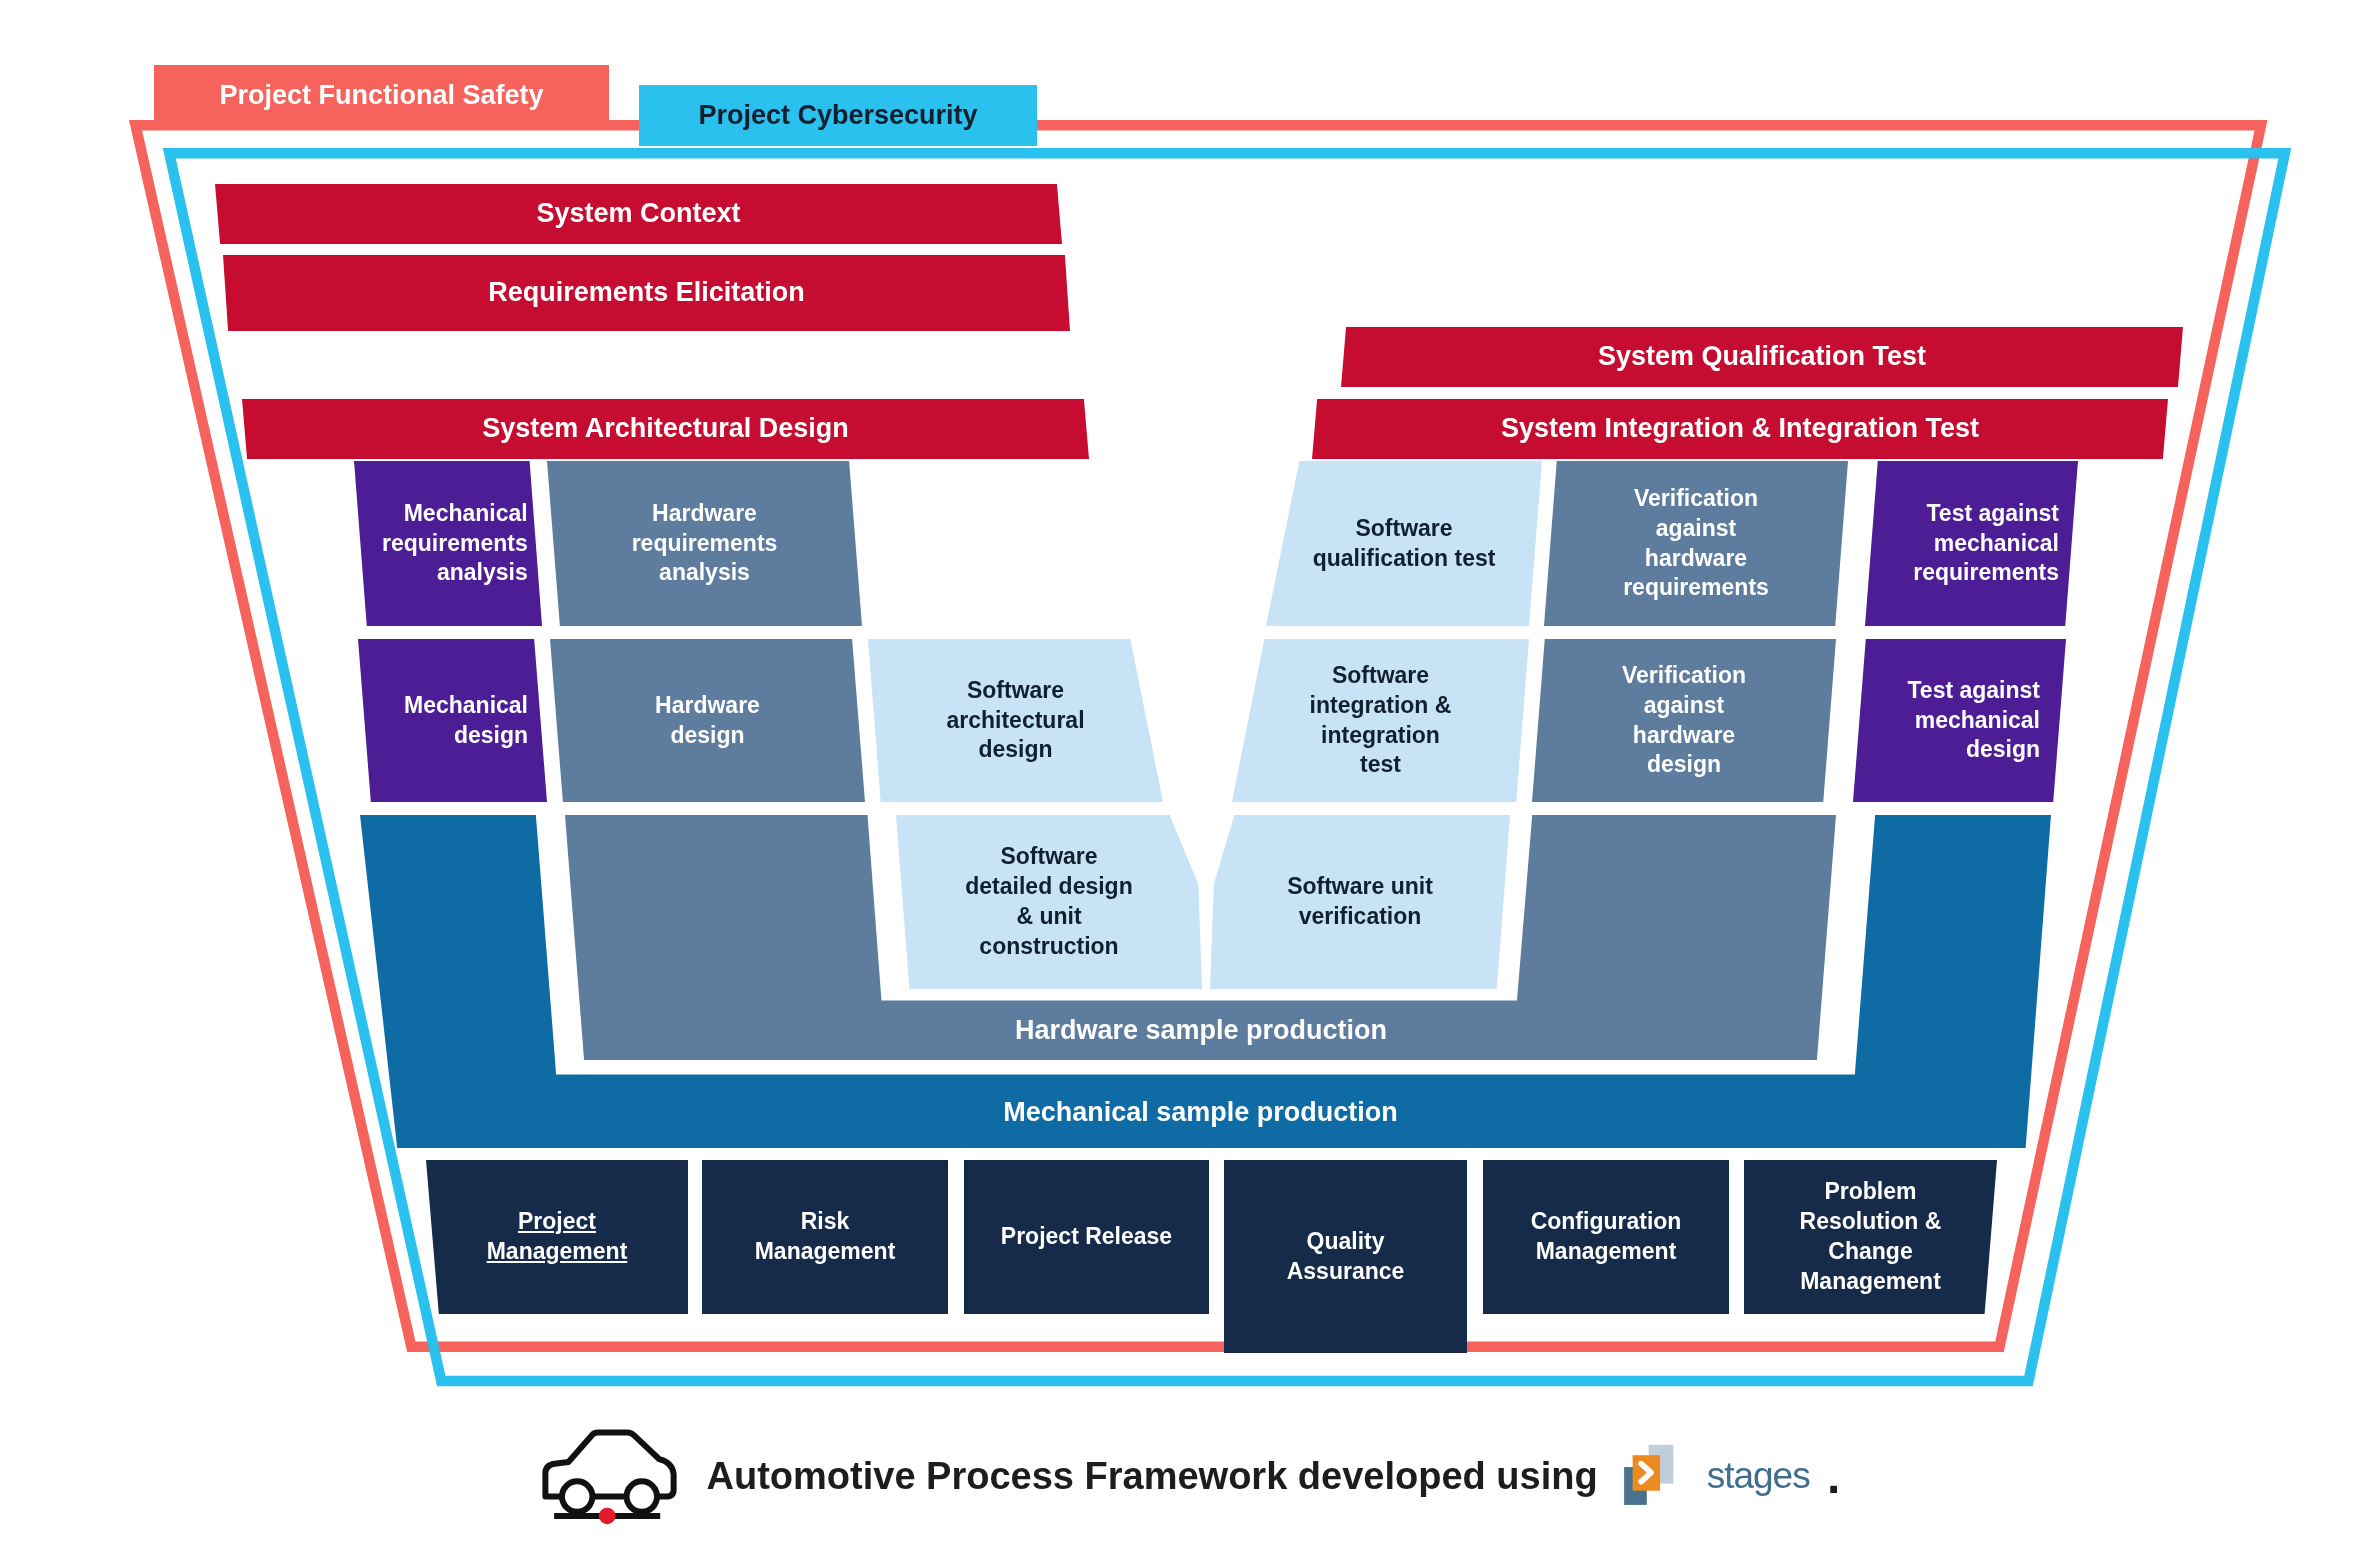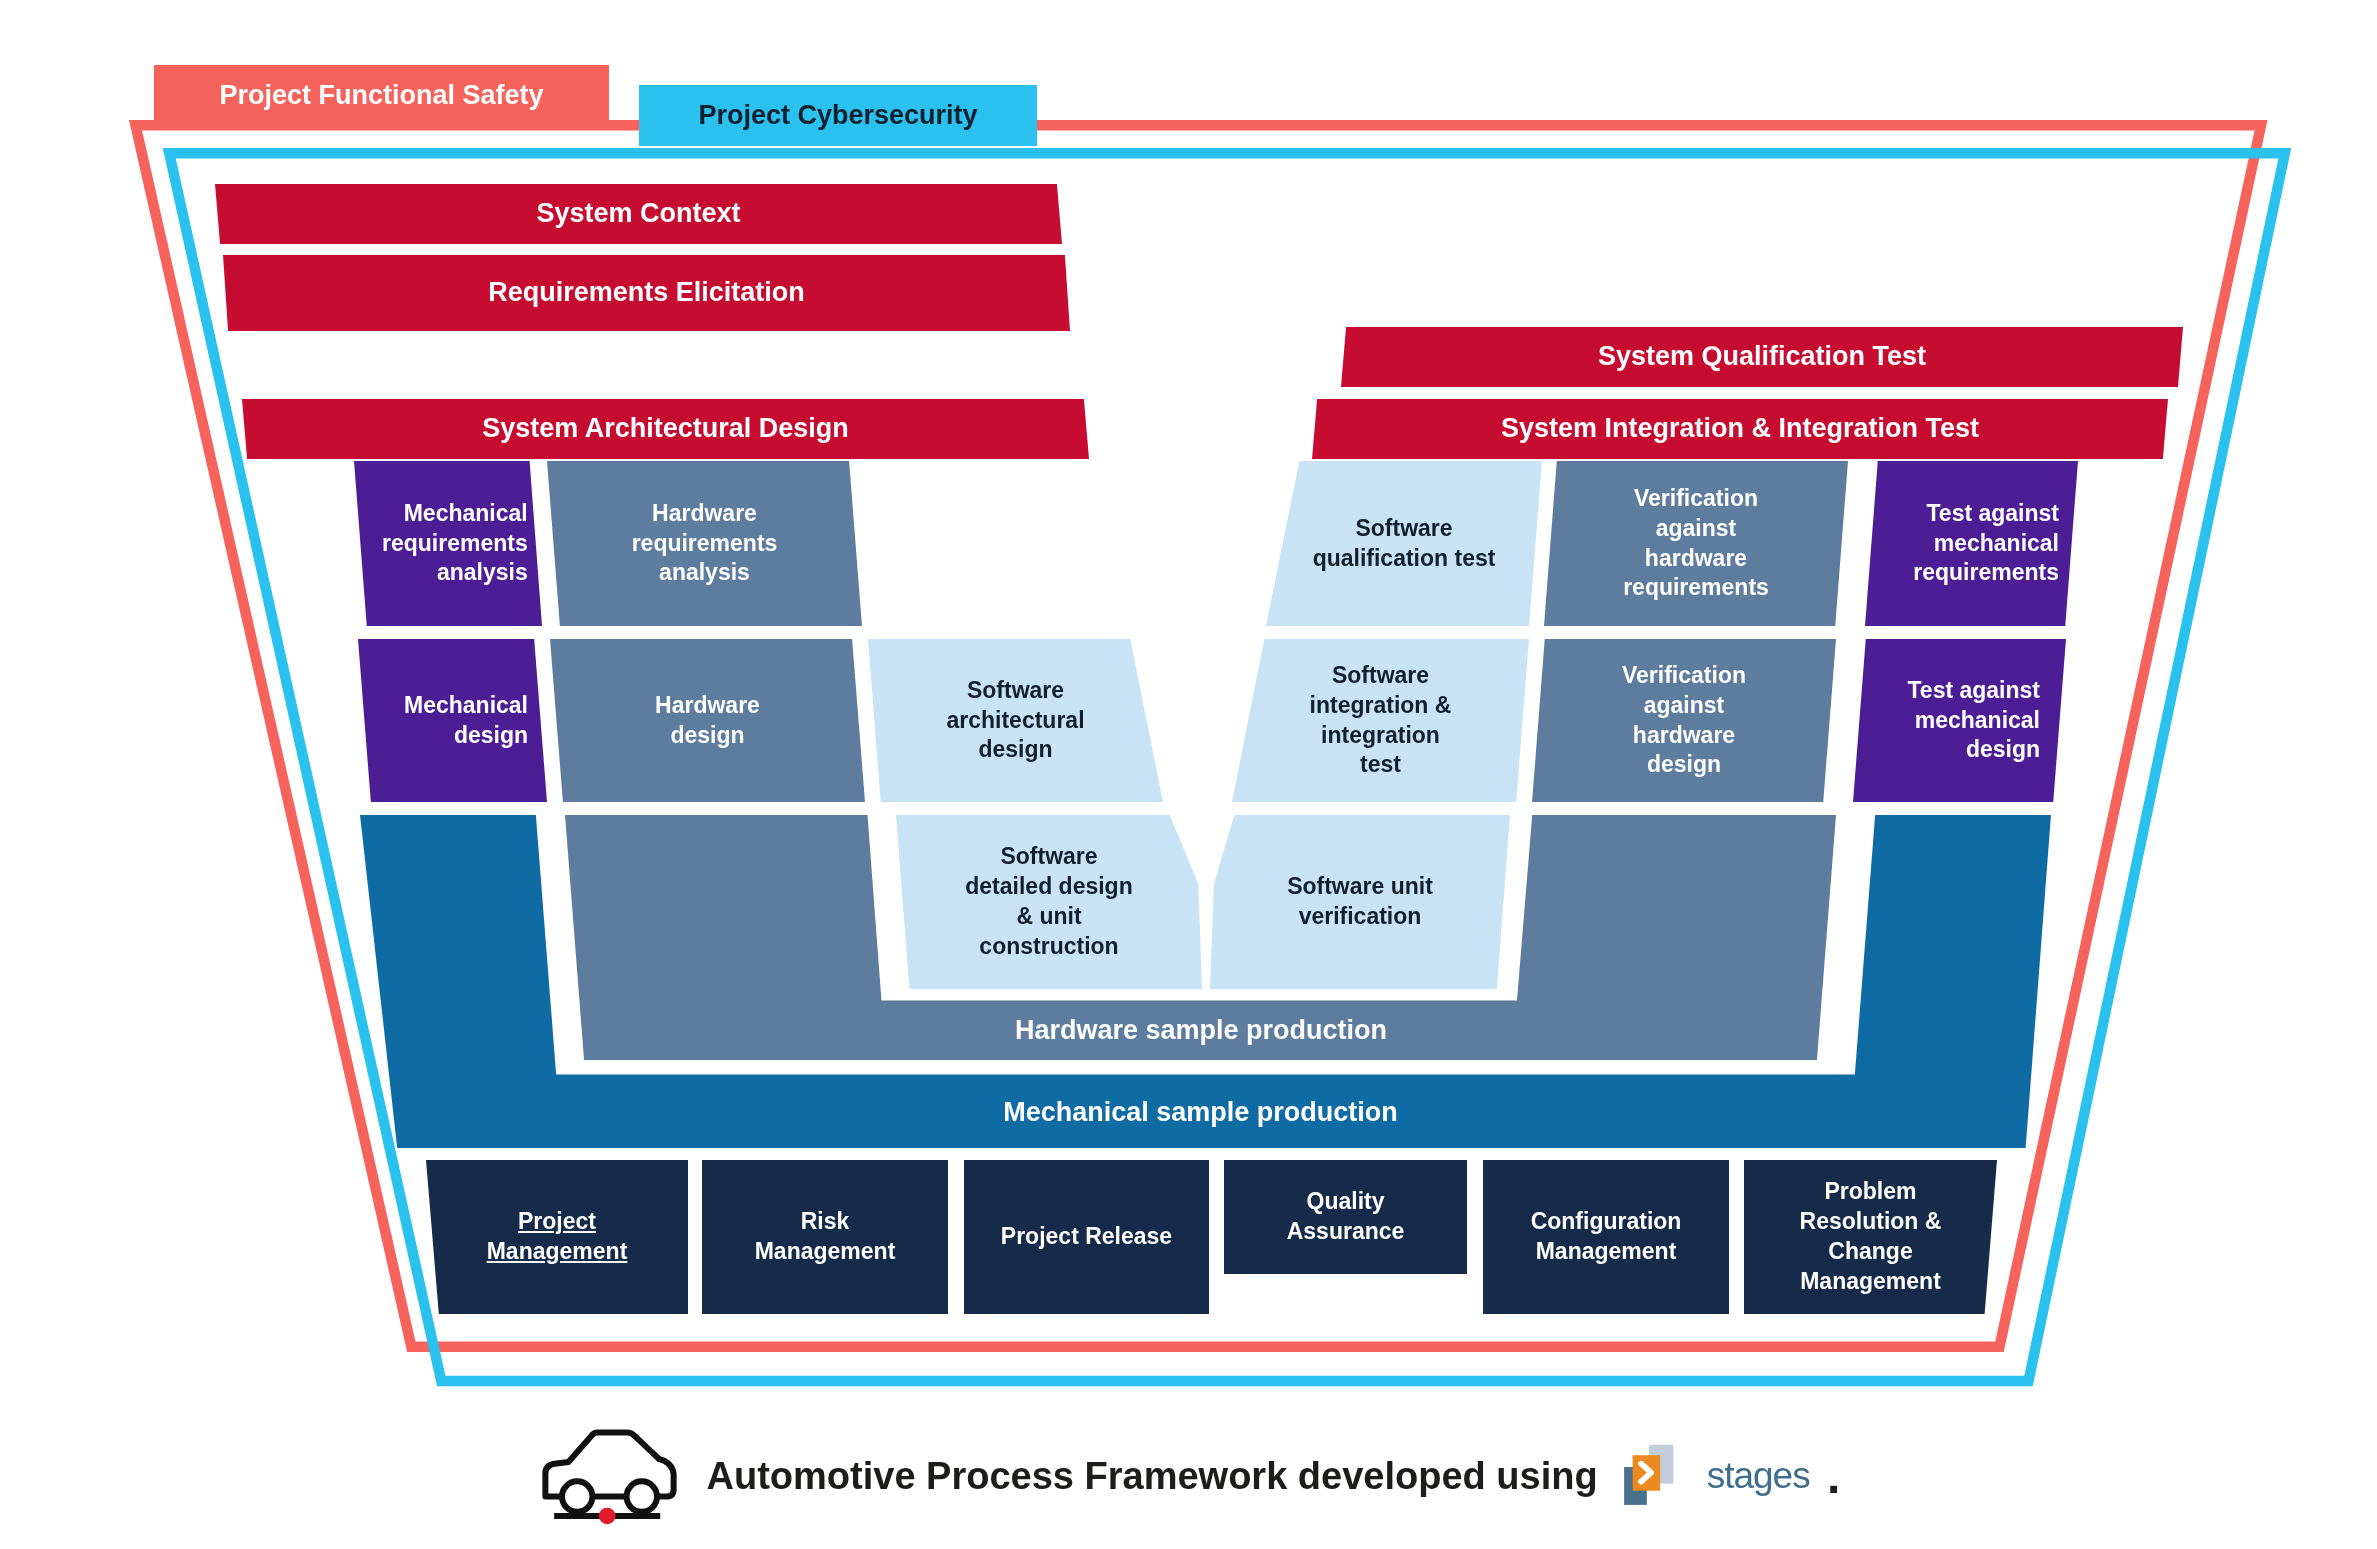--- a/index.html
+++ b/index.html
@@ -79,21 +79,21 @@
               clip-path:polygon(0% 0%,89.4% 0%,98.8% 39.7%,100% 100%,4.4% 100%);">Software detailed design &amp; unit construction</div>
   <div class="box c-light cell" style="left:1210px;top:815px;width:300px;height:174px;padding:0 71px;
               clip-path:polygon(8.1% 0%,100% 0%,95.6% 100%,0% 100%,1.3% 39.7%);">Software unit verification</div>
 
   <div class="bandlbl" style="left:761px;top:1001px;width:880px;height:59px;">Hardware sample production</div>
   <div class="bandlbl" style="left:618px;top:1075px;width:1165px;height:74px;">Mechanical sample production</div>
 
   <div class="box c-navy cell" style="left:426px;top:1160px;width:262px;height:154px;padding:0 33px;clip-path:polygon(0% 0%,100% 0%,100% 100%,4.9% 100%);text-decoration:underline;">Project Management</div>
   <div class="box c-navy cell" style="left:702px;top:1160px;width:246px;height:154px;padding:0 33px;">Risk Management</div>
   <div class="box c-navy cell" style="left:964px;top:1160px;width:245px;height:154px;padding:0 33px;">Project Release</div>
-  <div class="box c-navy cell" style="left:1224px;top:1160px;width:243px;height:114px;padding:6px 33px;">Quality Assurance</div>
+  <div class="box c-navy cell" style="left:1224px;top:1160px;width:243px;height:193px;padding:6px 33px;">Quality Assurance</div>
   <div class="box c-navy cell" style="left:1483px;top:1160px;width:246px;height:154px;padding:0 26px;">Configuration Management</div>
   <div class="box c-navy cell" style="left:1744px;top:1160px;width:253px;height:154px;padding:0 31px;clip-path:polygon(0% 0%,100% 0%,95.1% 100%,0% 100%);">Problem Resolution &amp; Change Management</div>
 
   <div id="footer">
     <svg width="143" height="97" viewBox="0 0 310 205">
       <path d="M16,146 L16,96 Q16,78 36,75 L66,71 L116,14 Q121,7 130,7 L194,7 Q202,7 209,14 L263,65 Q291,72 294,97 L294,131 Q294,146 277,146 Z" fill="none" stroke="#111111" stroke-width="13" stroke-linejoin="round" stroke-linecap="round"></path>
       <circle cx="85" cy="146" r="33" fill="#ffffff" stroke="#111111" stroke-width="13"></circle>
       <circle cx="225" cy="146" r="33" fill="#ffffff" stroke="#111111" stroke-width="13"></circle>
       <line x1="35" y1="188" x2="265" y2="188" stroke="#111111" stroke-width="13"></line>
       <circle cx="150" cy="188" r="18" fill="#E11B2B"></circle>

